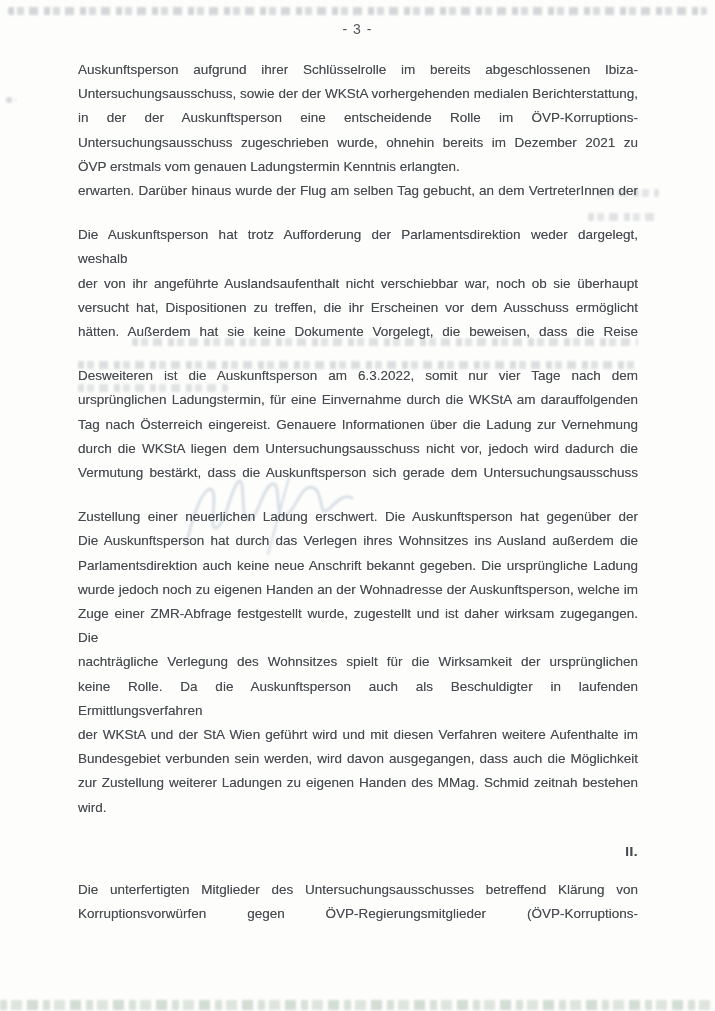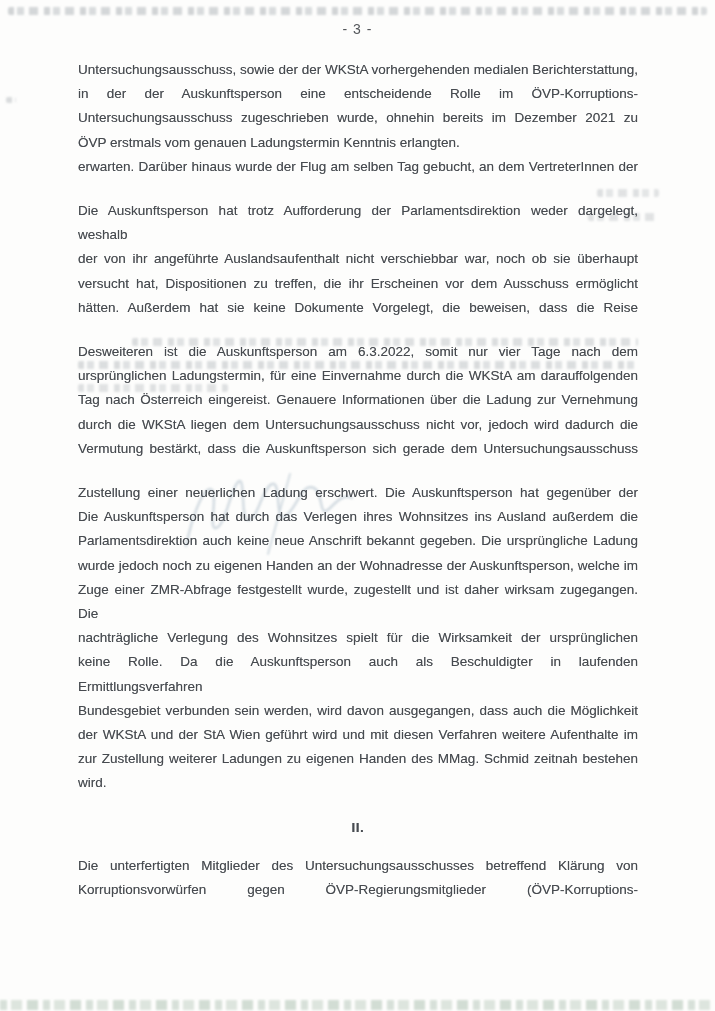--- a/index.html
+++ b/index.html
@@ -30,21 +30,21 @@
     font-size: 13.5px;
     line-height: 24.2px;
     color: #474b50;
     text-shadow: 0 0 0.6px rgba(71,75,80,0.55);
   }
   .content p { margin: 0 0 20px 0; }
   .ln { display: block; }
   .ln.j { text-align: justify; text-align-last: justify; }
   .ln.last { text-align: left; text-align-last: left; }
   .heading {
-    text-align: center;
+    text-align: right;
     font-weight: 700;
     margin: 6px 0 14px 0;
     letter-spacing: 0.5px;
   }
   
   .ghost {
     position: absolute;
     height: 8px;
     background: repeating-linear-gradient(90deg,
       #aeb3b7 0px, #aeb3b7 6px, transparent 6px, transparent 9px,
@@ -94,20 +94,21 @@
   <svg class="signature-ghost" width="210" height="100" viewBox="0 0 210 100">
     <path d="M14,78 C22,40 34,16 40,22 C46,28 36,62 44,60 C54,57 58,22 66,14 C74,6 68,52 76,52 C86,52 90,20 100,16 C110,12 102,58 114,48 C126,38 130,14 142,20 C152,25 146,52 158,40 C166,32 172,26 180,30" fill="none" stroke="#9db0bf" stroke-width="2.6" stroke-linecap="round"></path>
     <path d="M118,6 L96,86" fill="none" stroke="#9db0bf" stroke-width="2" stroke-linecap="round"></path>
   </svg>
 
   <div class="page-number">- 3 -</div>
 
   <div class="content">
 
     <p>
+      <span class="ln j">Auskunftsperson aufgrund ihrer Schlüsselrolle im bereits abgeschlossenen Ibiza-</span>
       <span class="ln j">Untersuchungsausschuss, sowie der der WKStA vorhergehenden medialen Berichterstattung,</span>
       <span class="ln j">in der der Auskunftsperson eine entscheidende Rolle im ÖVP-Korruptions-</span>
       <span class="ln j">Untersuchungsausschuss zugeschrieben wurde, ohnehin bereits im Dezember 2021 zu</span>
       <span class="ln last">ÖVP erstmals vom genauen Ladungstermin Kenntnis erlangten.</span>
       <span class="ln j">erwarten. Darüber hinaus wurde der Flug am selben Tag gebucht, an dem VertreterInnen der</span>
     </p>
 
     <p>
       <span class="ln j">Die Auskunftsperson hat trotz Aufforderung der Parlamentsdirektion weder dargelegt, weshalb</span>
       <span class="ln j">der von ihr angeführte Auslandsaufenthalt nicht verschiebbar war, noch ob sie überhaupt</span>
@@ -124,22 +125,22 @@
     </p>
 
     <p>
       <span class="ln j">Zustellung einer neuerlichen Ladung erschwert. Die Auskunftsperson hat gegenüber der</span>
       <span class="ln j">Die Auskunftsperson hat durch das Verlegen ihres Wohnsitzes ins Ausland außerdem die</span>
       <span class="ln j">Parlamentsdirektion auch keine neue Anschrift bekannt gegeben. Die ursprüngliche Ladung</span>
       <span class="ln j">wurde jedoch noch zu eigenen Handen an der Wohnadresse der Auskunftsperson, welche im</span>
       <span class="ln j">Zuge einer ZMR-Abfrage festgestellt wurde, zugestellt und ist daher wirksam zugegangen. Die</span>
       <span class="ln j">nachträgliche Verlegung des Wohnsitzes spielt für die Wirksamkeit der ursprünglichen</span>
       <span class="ln j">keine Rolle. Da die Auskunftsperson auch als Beschuldigter in laufenden Ermittlungsverfahren</span>
+      <span class="ln j">der WKStA und der StA Wien geführt wird und mit diesen Verfahren weitere Aufenthalte im</span>
       <span class="ln j">Bundesgebiet verbunden sein werden, wird davon ausgegangen, dass auch die Möglichkeit</span>
-      <span class="ln j">der WKStA und der StA Wien geführt wird und mit diesen Verfahren weitere Aufenthalte im</span>
       <span class="ln j">zur Zustellung weiterer Ladungen zu eigenen Handen des MMag. Schmid zeitnah bestehen</span>
       <span class="ln last">wird.</span>
     </p>
 
     <div class="heading">II.</div>
 
     <p>
       <span class="ln j">Die unterfertigten Mitglieder des Untersuchungsausschusses betreffend Klärung von</span>
       <span class="ln j">Korruptionsvorwürfen gegen ÖVP-Regierungsmitglieder (ÖVP-Korruptions-</span>
 

